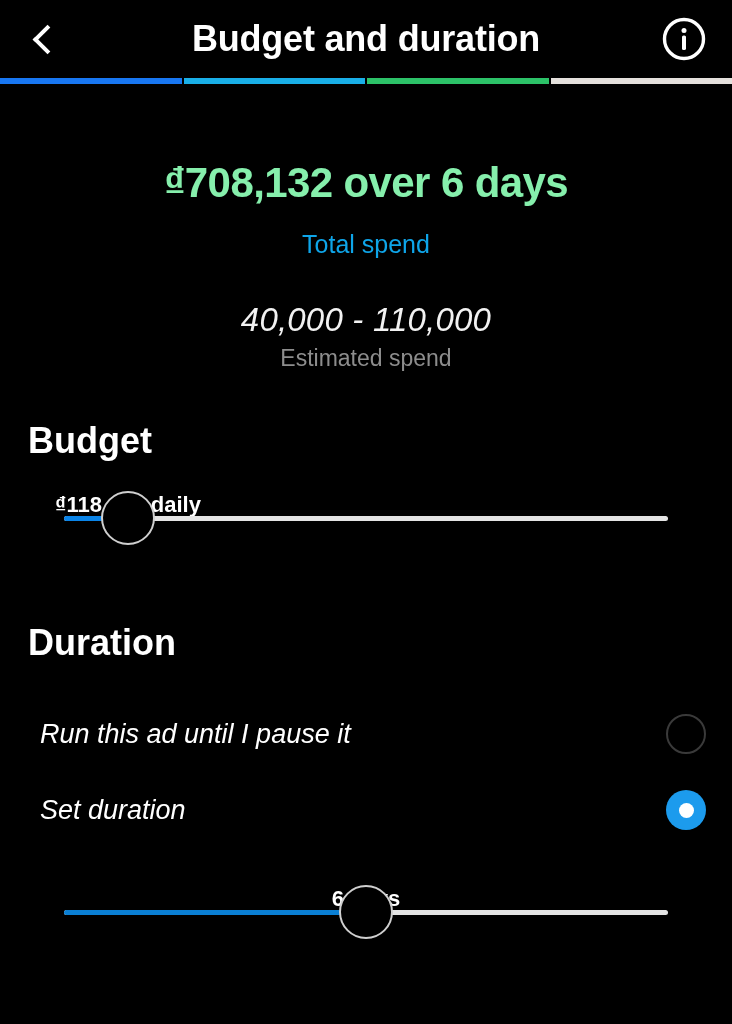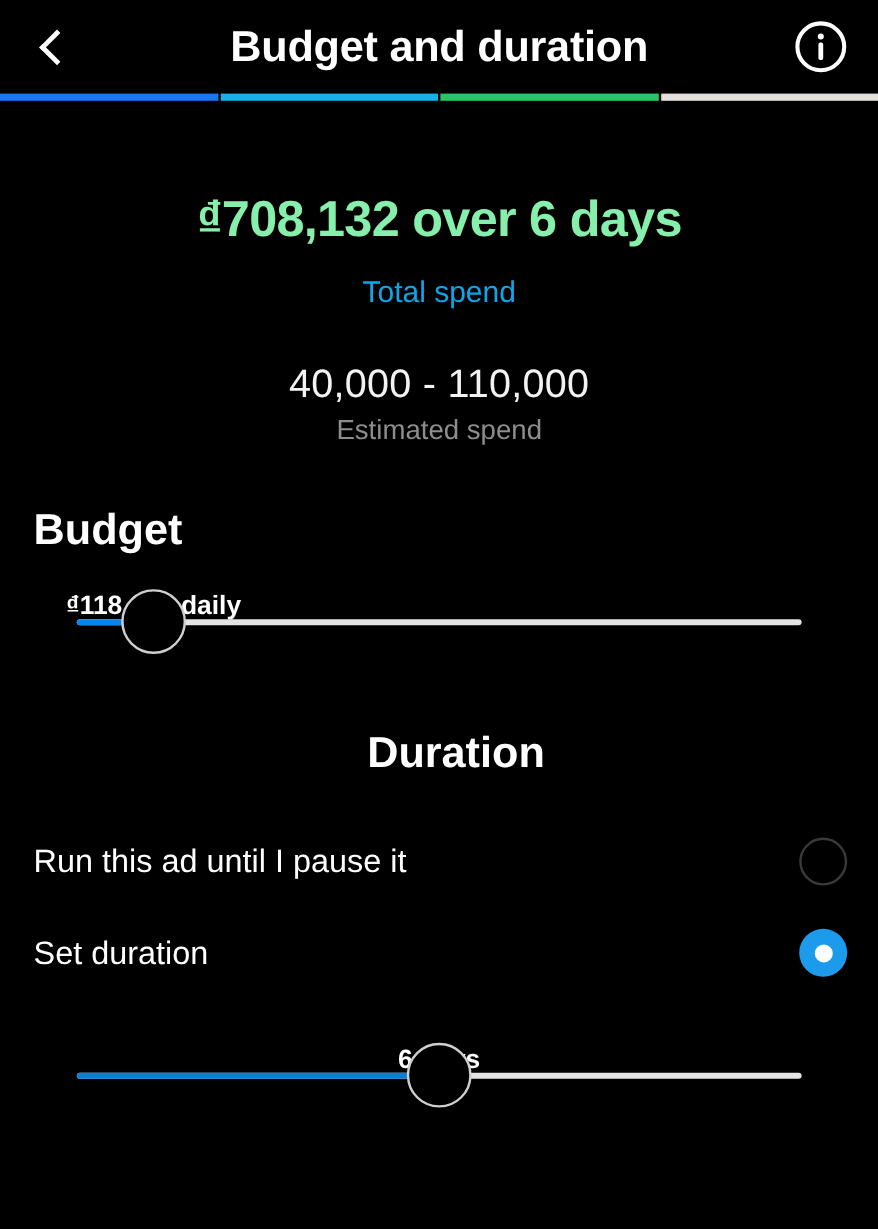--- a/index.html
+++ b/index.html
@@ -45,20 +45,21 @@
   .total-amount {
     font-size:42px; font-weight:bold; color:#86efac; letter-spacing:-0.6px;
     line-height:1.1;
   }
   .total-label {
     margin-top:24px; font-size:25px; color:#0ea5e9; font-weight:400;
   }
   .reach-range {
     margin-top:42px; font-size:33px; color:#f2f2f2; font-weight:400;
     letter-spacing:0.2px;
+    font-style:italic;
   }
   .reach-label {
     margin-top:6px; font-size:23px; color:#8d8d8d; font-weight:400;
   }
 
   
   .section-title {
     font-size:36px; font-weight:bold; color:#fff;
     margin-left:28px;
   }
@@ -81,25 +82,26 @@
   }
   .thumb {
     position:absolute; top:7px;
     width:54px; height:54px; border-radius:50%;
     background:#000; border:2px solid #cfcfcf;
     transform:translateX(-50%);
     cursor:pointer;
   }
 
   
-  #duration-section { margin-top:48px;text-align:center; }
+  #duration-section { margin-top:64px; }
   .radio-row {
     display:flex; align-items:center; justify-content:space-between;
-    padding:0 26px 0 28px; height:76px;
+    padding:0 26px 0 40px; height:76px;
     cursor:pointer;
+    font-style:italic;
   }
   .radio-label { font-size:27px; color:#fff; font-weight:400; }
   .radio {
     width:40px; height:40px; border-radius:50%;
     display:flex; align-items:center; justify-content:center;
     flex:0 0 auto;
   }
   .radio.off { border:2px solid #3a3a3a; background:#000; }
   .radio.on { border:none; }
   .radio.on .dot {

